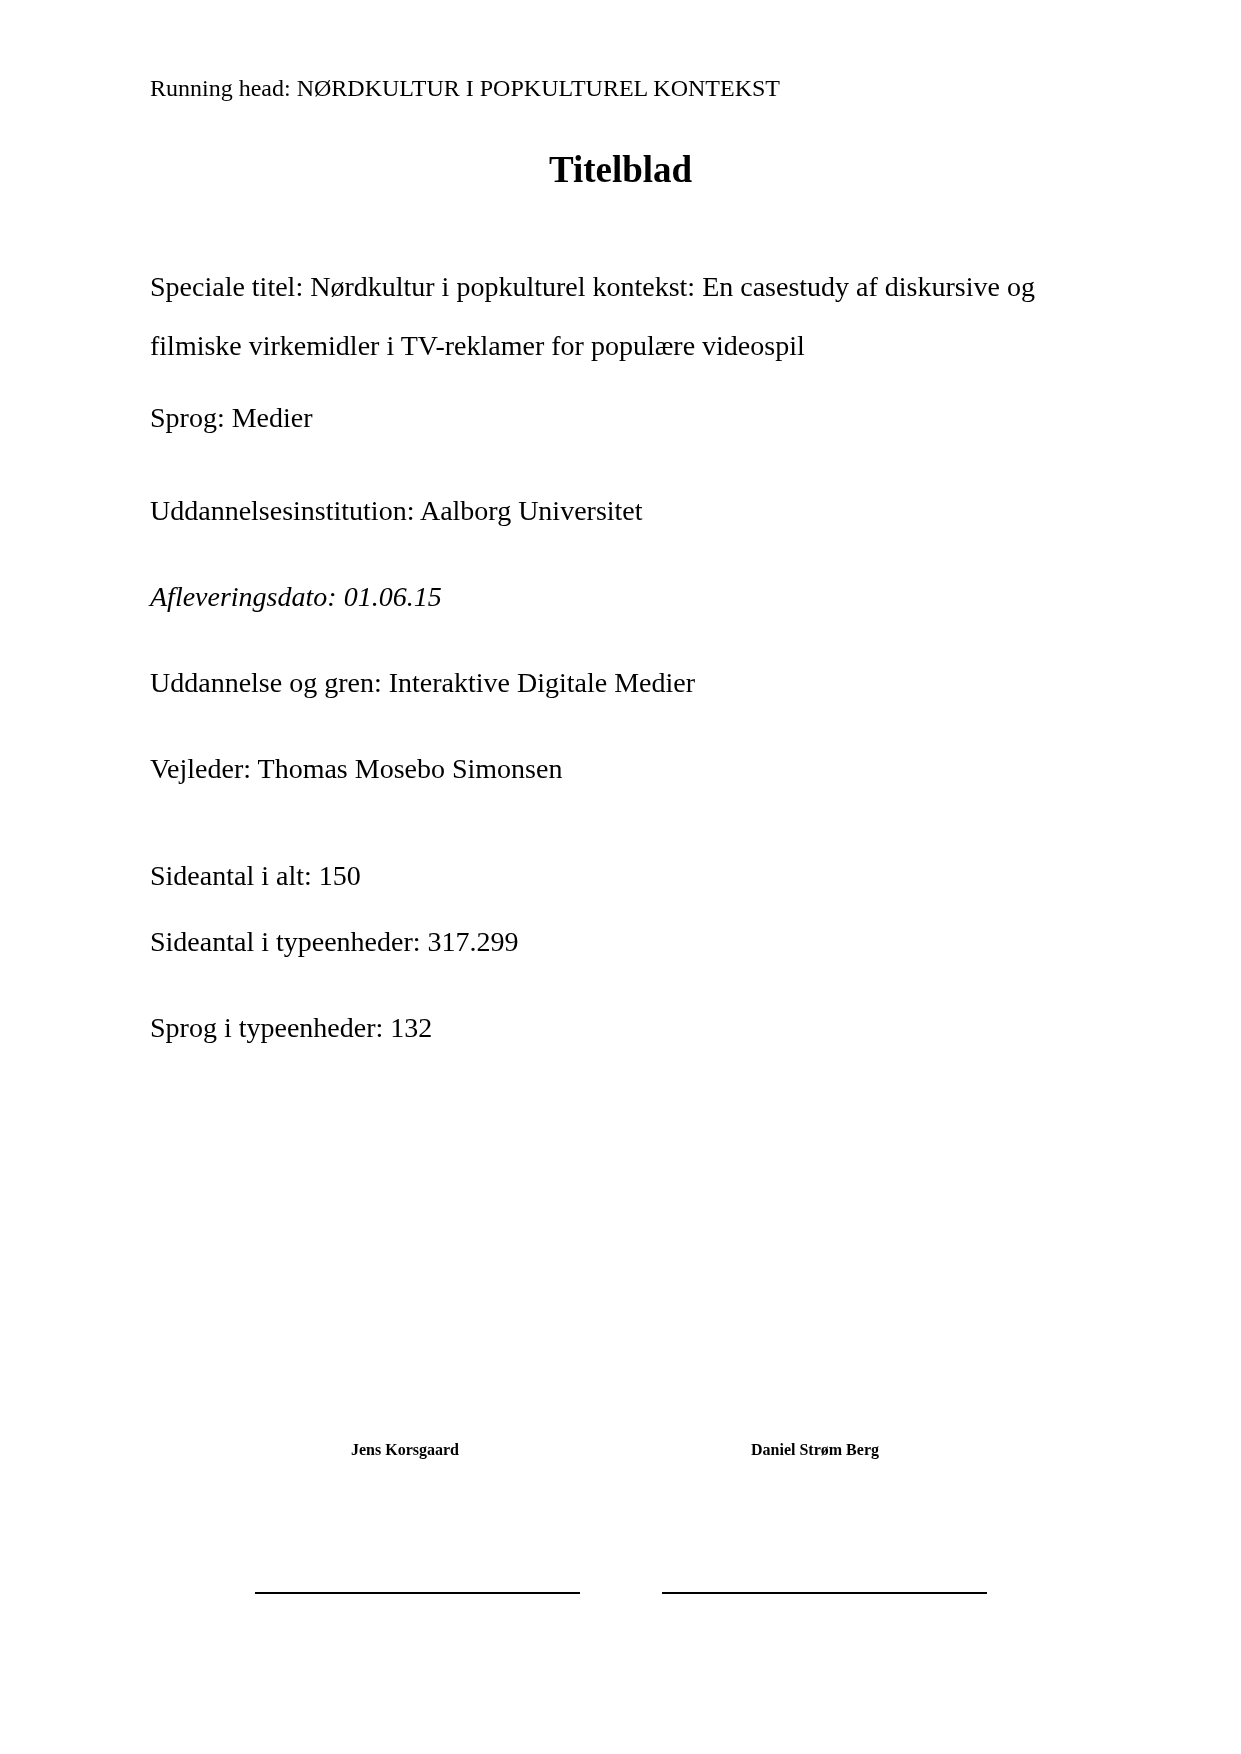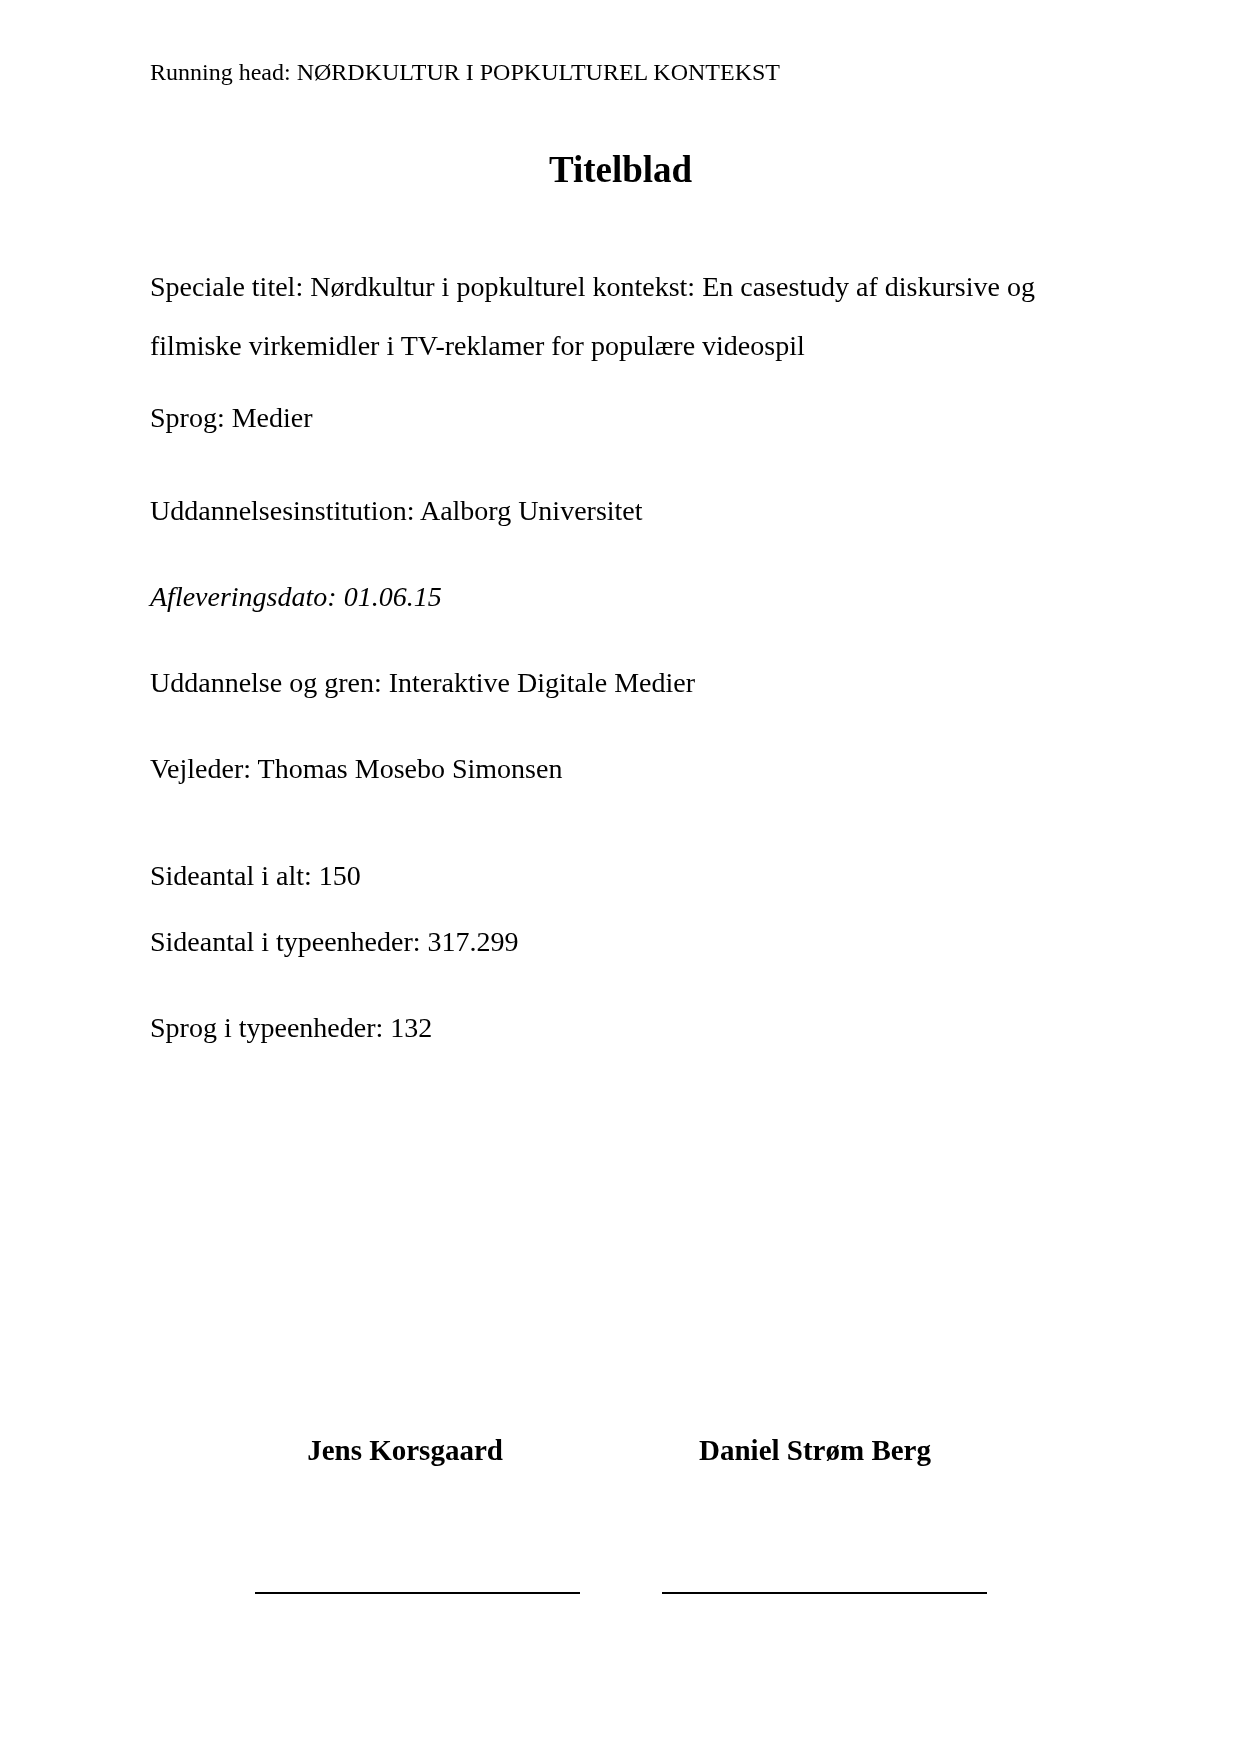--- a/index.html
+++ b/index.html
@@ -11,21 +11,21 @@
       width: 1241px;
       height: 1754px;
       position: relative;
       overflow: hidden;
       font-family: "Liberation Serif", "DejaVu Serif", serif;
       color: #000000;
     }
     .running-head {
       position: absolute;
       left: 150px;
-      top: 58px;
+      top: 74px;
       font-size: 24px;
       line-height: 28px;
       white-space: nowrap;
     }
     .title {
       position: absolute;
       left: 0;
       width: 1241px;
       top: 148px;
       text-align: center;
@@ -37,21 +37,21 @@
       position: absolute;
       left: 150px;
       font-size: 28px;
       line-height: 59px;
       white-space: nowrap;
     }
     .field .label::after { content: " "; }
     .field-spec { top: 257px; white-space: normal; width: 960px; }
     .sig-name {
       position: absolute;
-      font-size: 29px;
+      font-size: 16px;
       font-weight: bold;
       line-height: 28px;
       text-align: center;
       white-space: nowrap;
     }
     .sig-line {
       position: absolute;
       height: 2px;
       background: #000000;
       top: 1592px;

